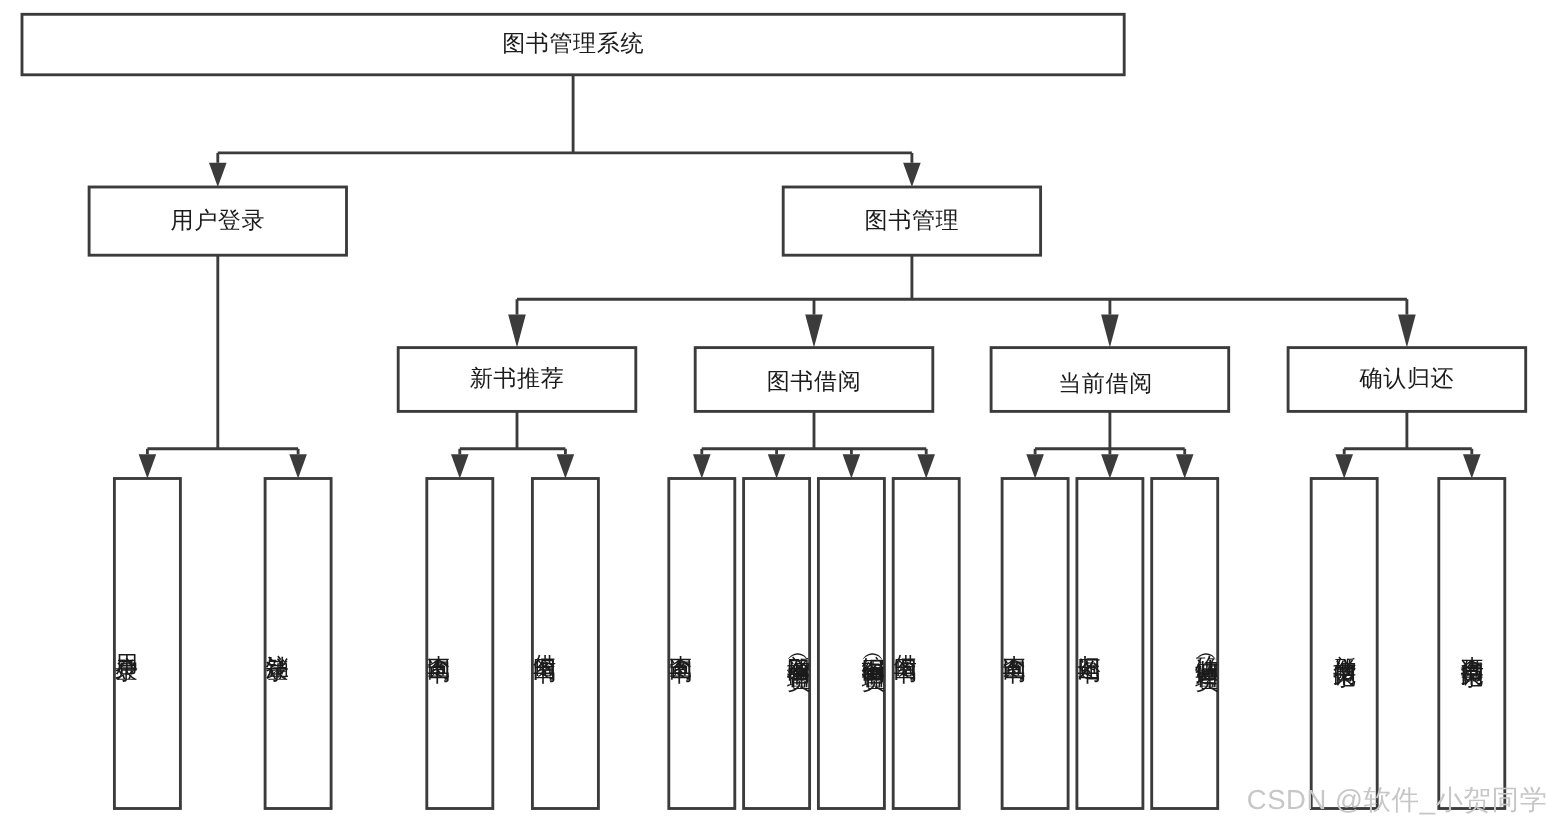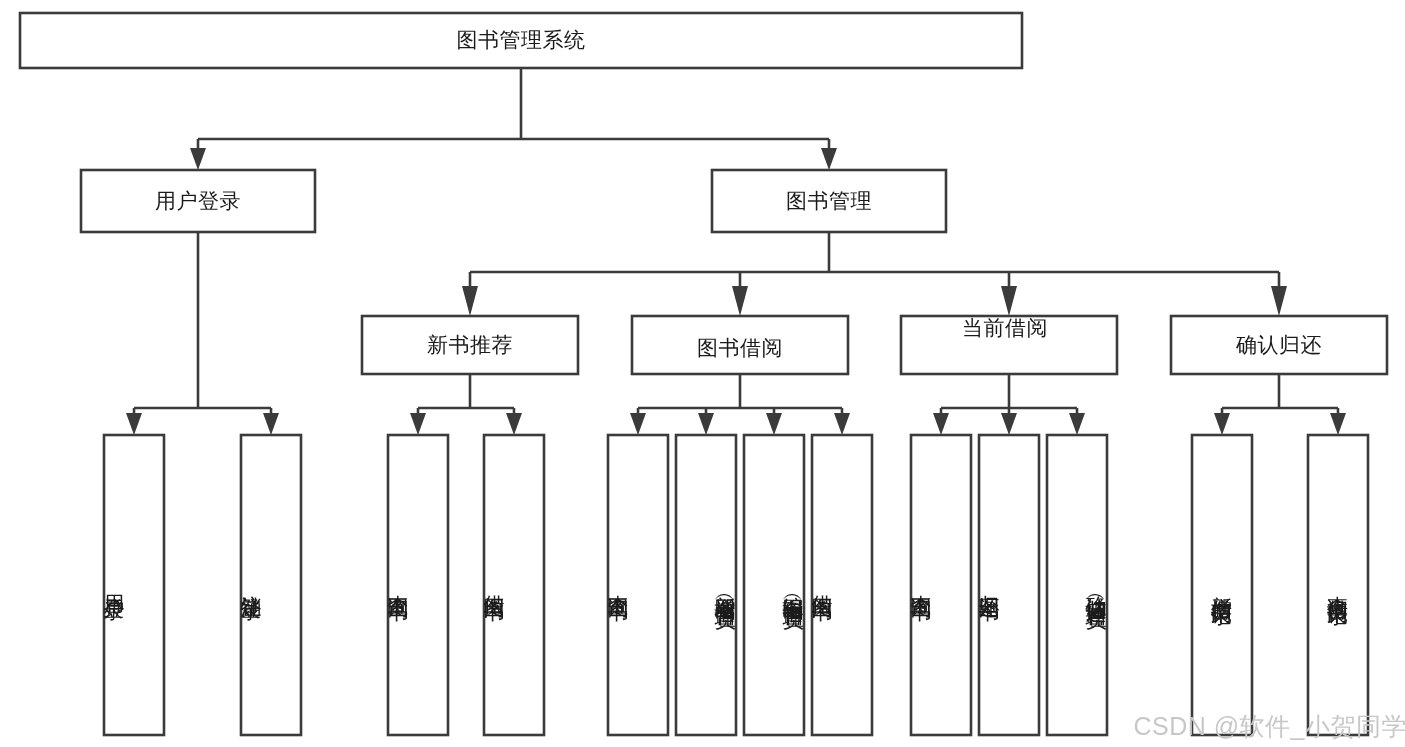--- a/index.html
+++ b/index.html
@@ -182,21 +182,21 @@
     </g>
   </svg>
 
   <div class="node-label-h" style="left:20px; top:13px; width:1002px; height:55px;">图书管理系统</div>
 
   <div class="node-label-h" style="left:81px; top:170px; width:234px; height:62px;">用户登录</div>
   <div class="node-label-h" style="left:362px; top:316px; width:216px; height:58px;">新书推荐</div>
 
   <div class="node-label-h" style="left:712px; top:170px; width:234px; height:62px;">图书管理</div>
   <div class="node-label-h" style="left:632px; top:316px; width:216px; height:64px;">图书借阅</div>
-  <div class="node-label-h" style="left:901px; top:299px; width:208px; height:58px;">当前借阅</div>
+  <div class="node-label-h" style="left:901px; top:320px; width:208px; height:58px;">当前借阅</div>
   <div class="node-label-h" style="left:1171px; top:316px; width:216px; height:58px;">确认归还</div>
 
   <div class="node-label-v" style="left:104px; top:435px; width:60px; height:300px;">用户登录</div>
   <div class="node-label-v" style="left:241px; top:435px; width:60px; height:300px;">注销登录</div>
 
   <div class="node-label-v" style="left:388px; top:435px; width:60px; height:300px;">查询图书</div>
   <div class="node-label-v" style="left:484px; top:435px; width:60px; height:300px;">借阅图书</div>
 
   <div class="node-label-v" style="left:608px; top:435px; width:60px; height:300px;">查询图书</div>
   <div class="node-label-v" style="left:676px; top:435px; width:60px; height:300px; align-items:flex-start; padding-top:6px; padding-bottom:0;">新增图书（管理员）</div>

